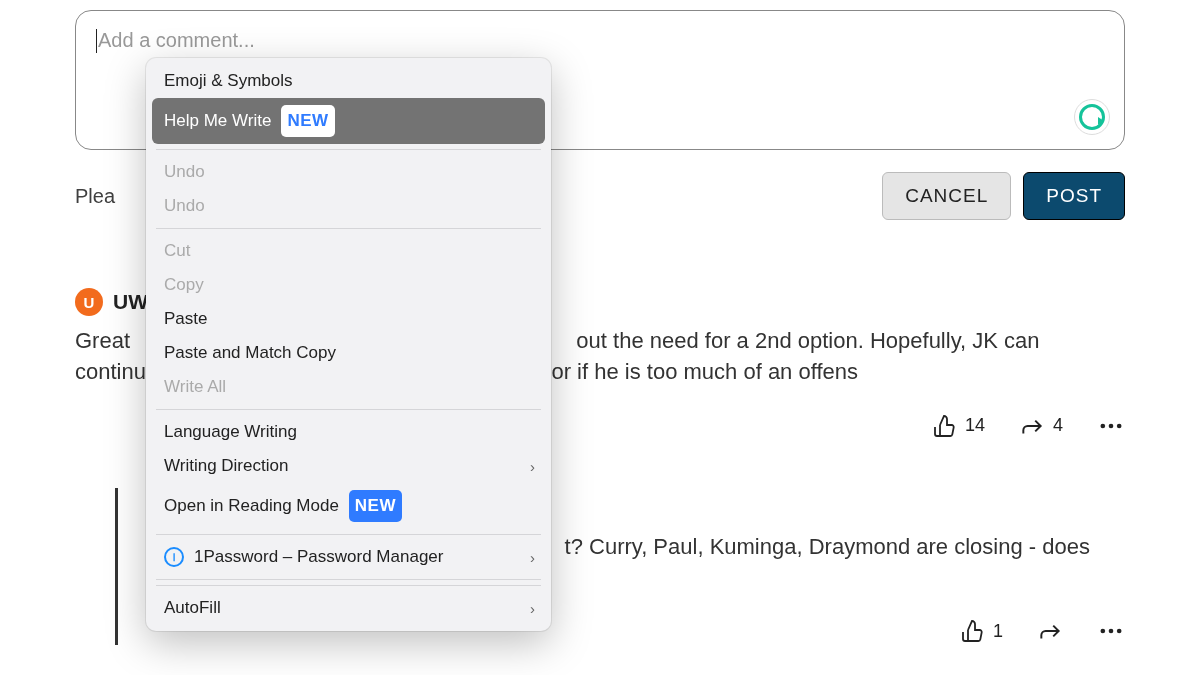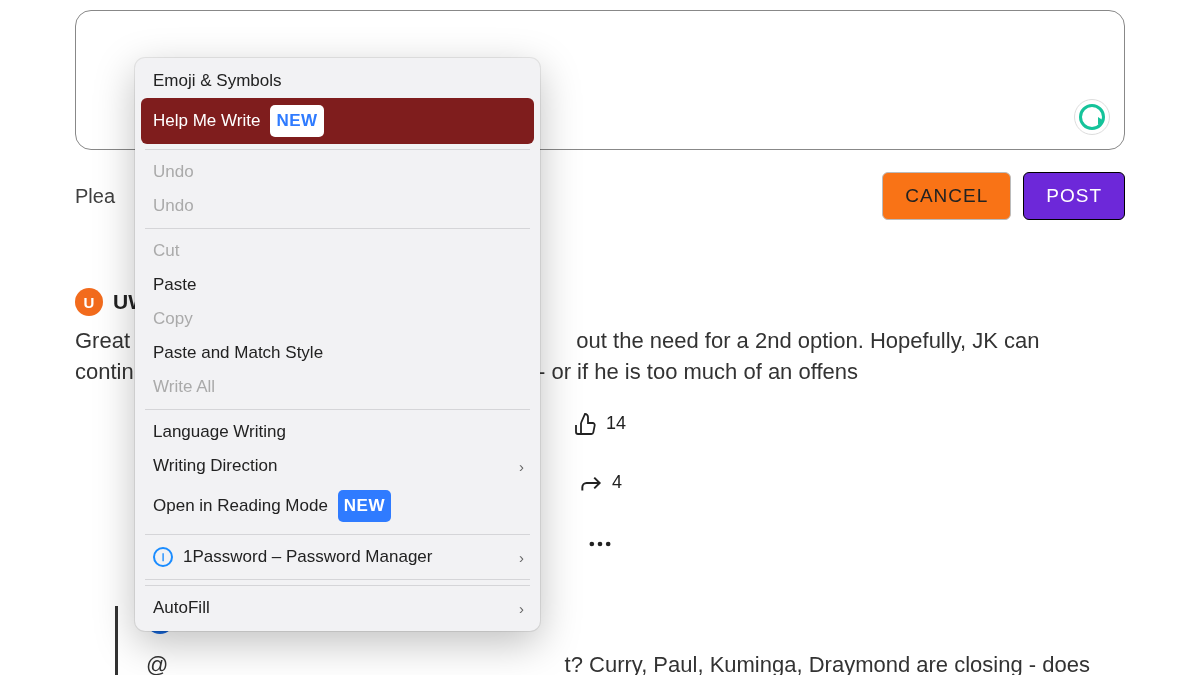--- a/index.html
+++ b/index.html
@@ -78,27 +78,27 @@
   .buttons-row { display: flex; gap: 12px; }
   .btn {
     font-size: 19px;
     letter-spacing: 1px;
     font-weight: 500;
     padding: 12px 22px;
     border-radius: 6px;
     cursor: pointer;
   }
   .btn-cancel {
-    background: #f97316;
+    background: #e5e5e5;
     border: 1.5px solid #bbb;
     color: #222;
     text-align: center;
   }
   .btn-post {
-    background: #6d28d9;
+    background: #0c4a6e;
     border: 1.5px solid #000;
     color: #fff;
   }
   .comment-item {
     margin-top: 68px;
   }
   .comment-header {
     display: flex;
     align-items: center;
     gap: 10px;
@@ -127,59 +127,58 @@
     color: #333;
   }
   .comment-actions {
     display: flex;
     align-items: center;
     justify-content: flex-end;
     gap: 34px;
     margin-top: 24px;
     color: #222;
     font-size: 18px;
-    flex-direction: column;
   }
   .action-group {
     display: flex;
     align-items: center;
     gap: 8px;
   }
   .reply-thread {
     margin-top: 48px;
     margin-left: 40px;
     padding-left: 28px;
     border-left: 3px solid #333;
   }
   .reply-thread .comment-header { margin-bottom: 16px; }
 
   
   .context-menu {
     position: absolute;
-    left: 135px;
+    left: 146px;
     top: 58px;
     width: 405px;
     background: #f2f2f4;
     border-radius: 10px;
     box-shadow: 0 12px 40px rgba(0,0,0,0.25), 0 0 0 1px rgba(0,0,0,0.08);
     padding: 6px;
     font-size: 17px;
   }
   .menu-item {
     padding: 7px 12px;
     border-radius: 6px;
     display: flex;
     align-items: center;
     gap: 10px;
     color: #222;
     cursor: default;
     position: relative;
   }
   .menu-item.highlighted {
-    background: #7f1d1d;
+    background: #737373;
     color: #fff;
   }
   .menu-item.disabled { color: #aaa; }
   .menu-sep {
     height: 1px;
     background: #d5d5d8;
     margin: 5px 4px;
   }
   .badge-new {
     font-size: 17px;
@@ -216,20 +215,24 @@
   svg.icon-like { width: 24px; height: 24px; }
   svg.icon-reply { width: 26px; height: 26px; transform: scaleX(-1); }
   svg.icon-more { width: 28px; height: 28px; }
 </style>
 </head>
 <body>
 
 <div class="page">
 
   <div class="comment-box">
+    <div class="comment-placeholder">
+      <span class="text-cursor"></span>
+      <span>Add a comment...</span>
+    </div>
     <div class="grammarly-icon">
       <div class="grammarly-inner"></div>
     </div>
   </div>
 
   <div class="below-box-row">
     <div class="hint-text">Plea</div>
     <div class="buttons-row">
       <button class="btn btn-cancel">CANCEL</button>
       <button class="btn btn-post">POST</button>
@@ -310,28 +313,28 @@
     <div class="menu-item disabled">
       <span>Undo</span>
     </div>
     <div class="menu-item disabled">
       <span>Undo</span>
     </div>
     <div class="menu-sep"></div>
     <div class="menu-item disabled">
       <span>Cut</span>
     </div>
+    <div class="menu-item disabled">
+      <span>Copy</span>
+    </div>
     <div class="menu-item">
       <span>Paste</span>
     </div>
-    <div class="menu-item disabled">
-      <span>Copy</span>
-    </div>
-    <div class="menu-item">
-      <span>Paste and Match Style</span>
+    <div class="menu-item">
+      <span>Paste and Match Copy</span>
     </div>
     <div class="menu-item disabled">
       <span>Write All</span>
     </div>
     <div class="menu-sep"></div>
     <div class="menu-item">
       <span>Language Writing</span>
     </div>
     <div class="menu-item">
       <span>Writing Direction</span>

